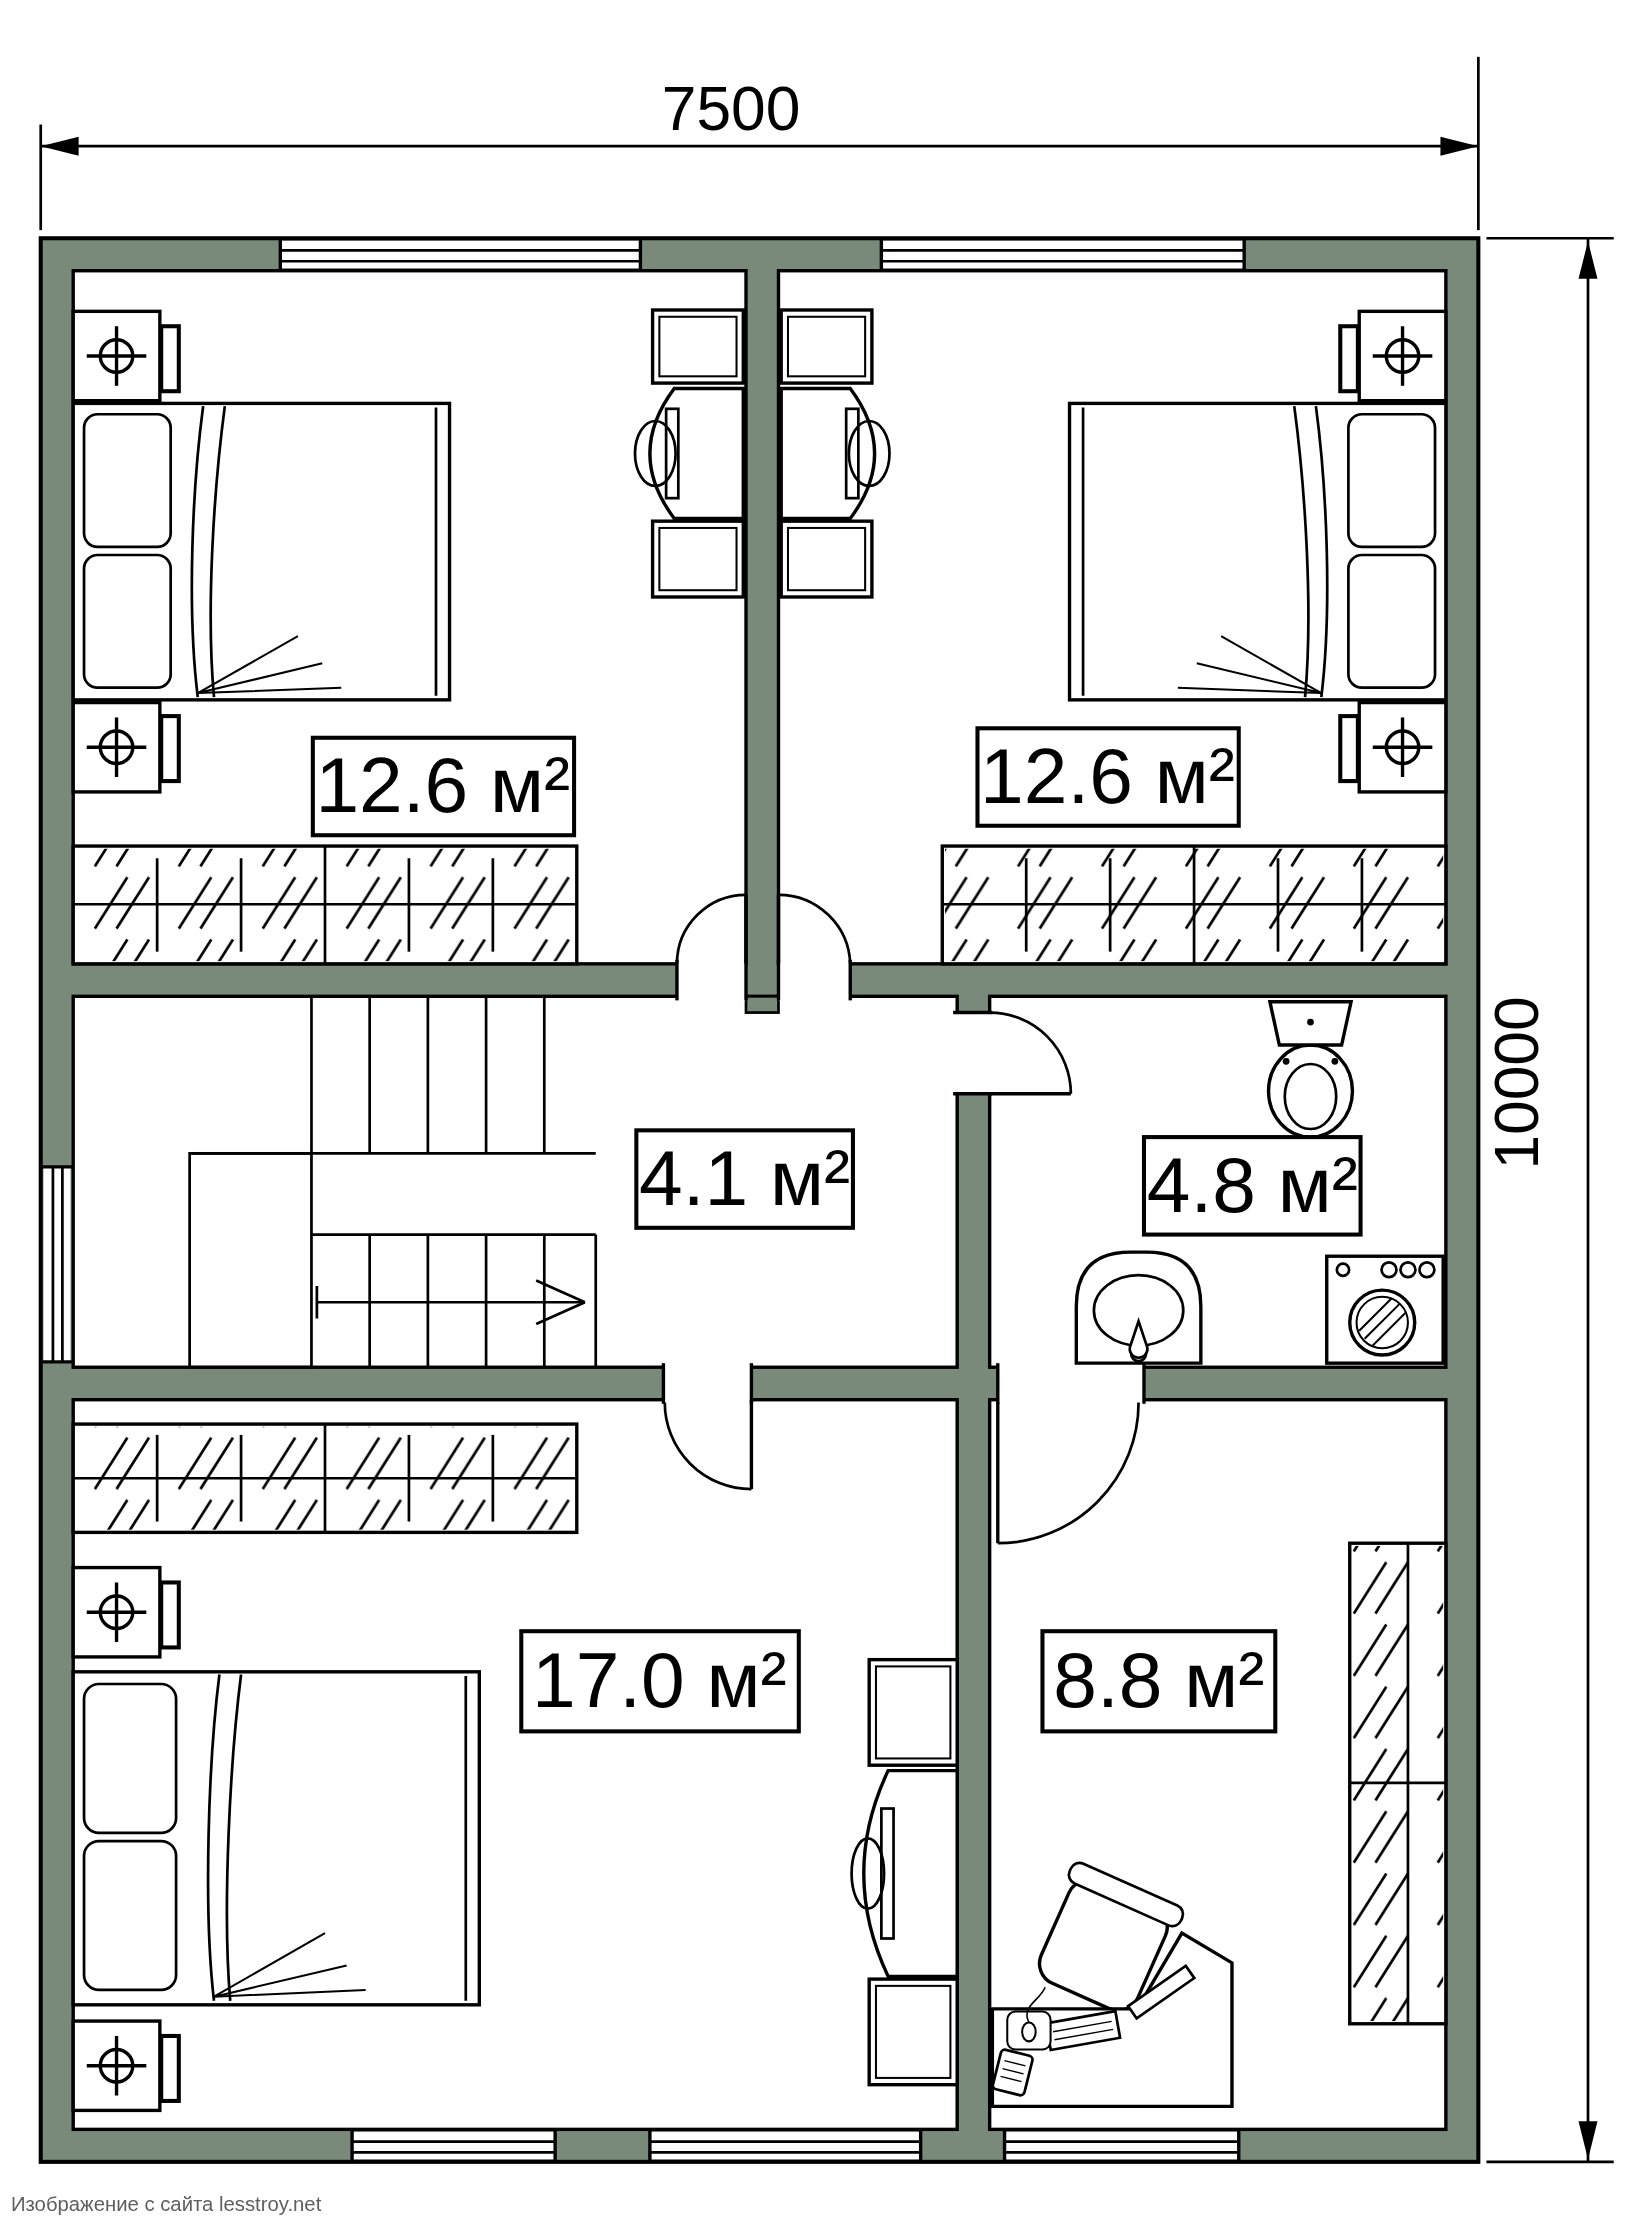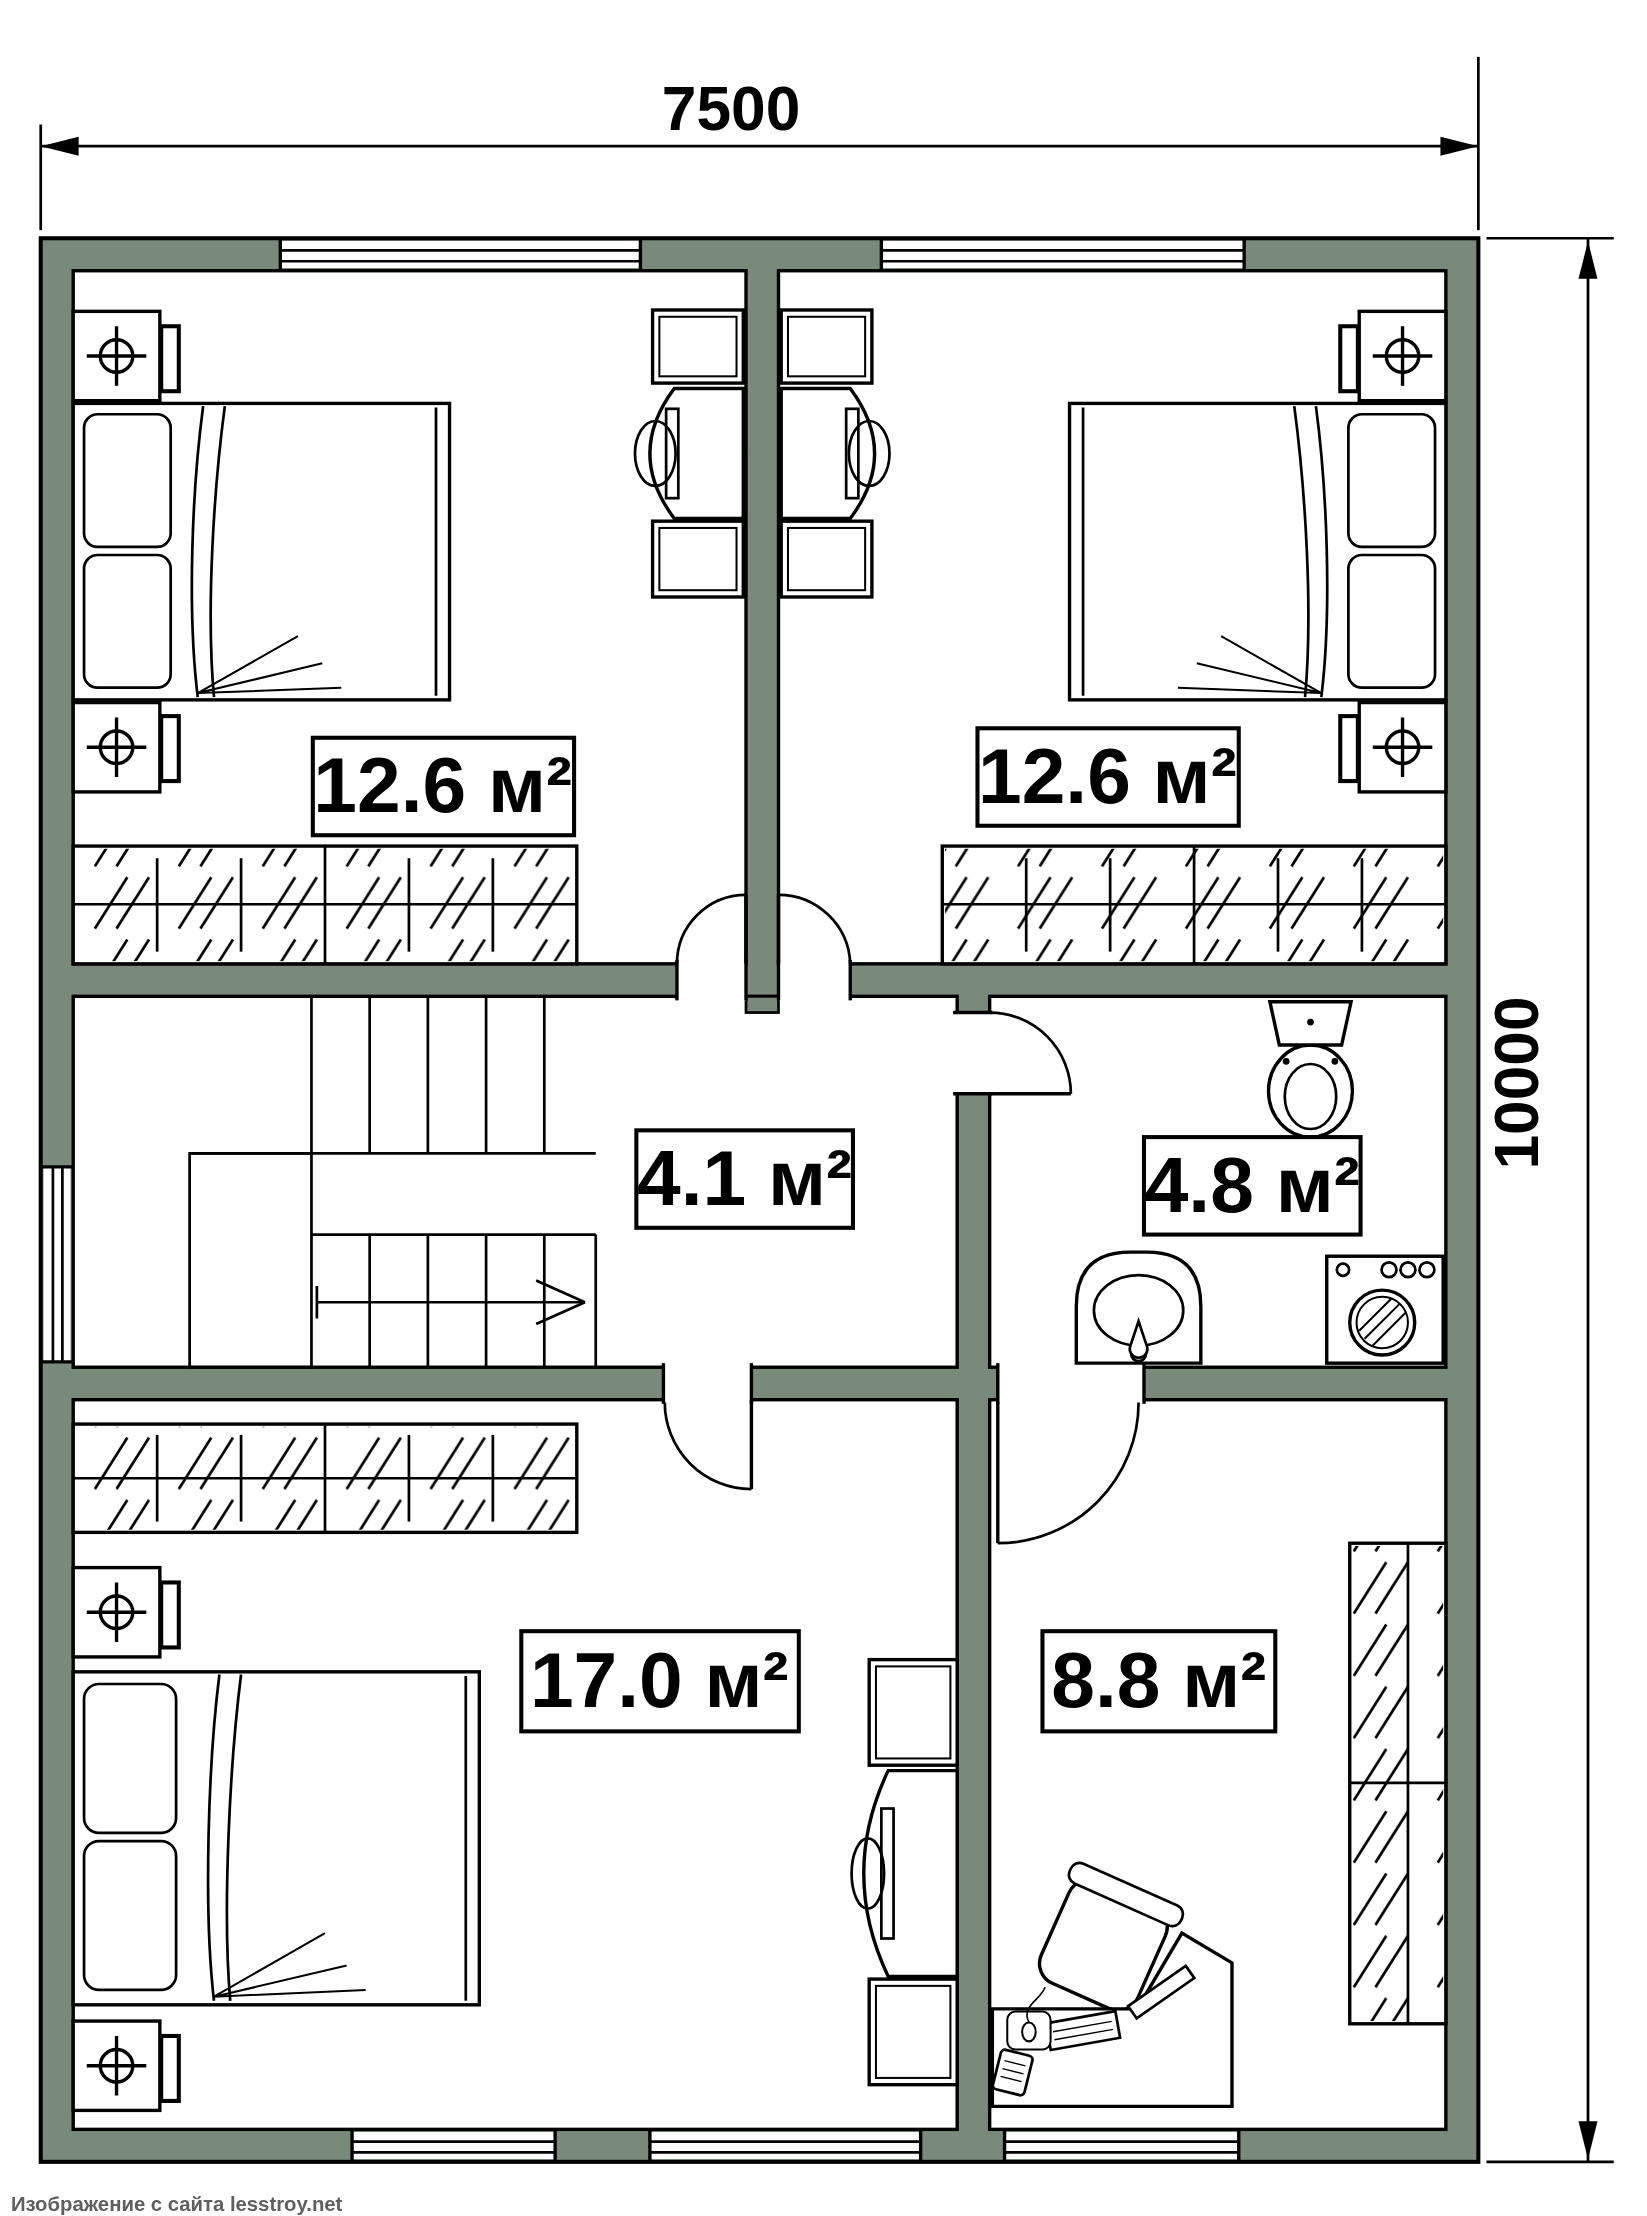--- a/index.html
+++ b/index.html
@@ -1,16 +1,16 @@
 <!DOCTYPE html>
 <html style="font-size:10.8px"><head>
 <meta charset="utf-8">
 <style>
   html,body{margin:0;padding:0;background:#fff;}
-  #page{position:relative;width:1647px;height:2216px;background:#fff;overflow:hidden;font-weight:bold;}
+  #page{position:relative;width:1647px;height:2216px;background:#fff;overflow:hidden;}
   svg{display:block;}
   .lbl{font-family:"Liberation Sans",sans-serif;font-size:58px;fill:#000;}
   .dim{font-family:"Liberation Sans",sans-serif;font-size:46px;fill:#000;}
   .wm{font-family:"Liberation Sans",sans-serif;font-size:15px;}
   .ln{stroke:#000;fill:none;}
 </style>
 </head>
 <body>
 
 <div id="page">

